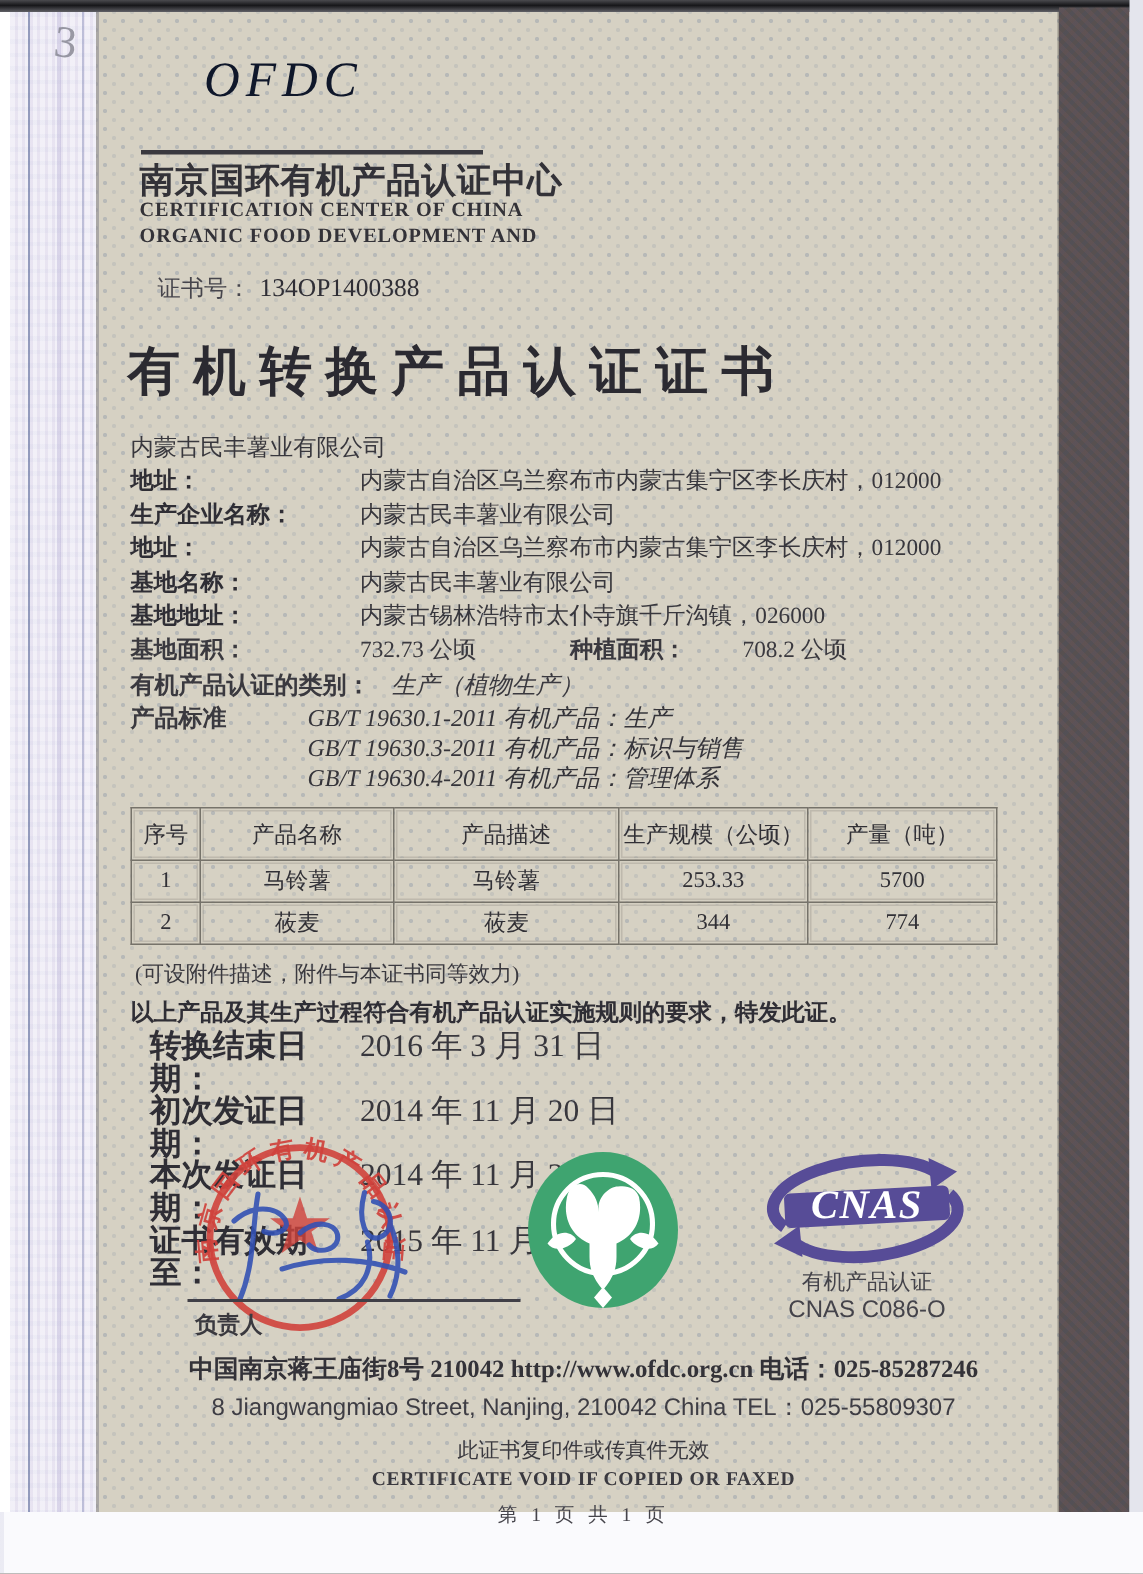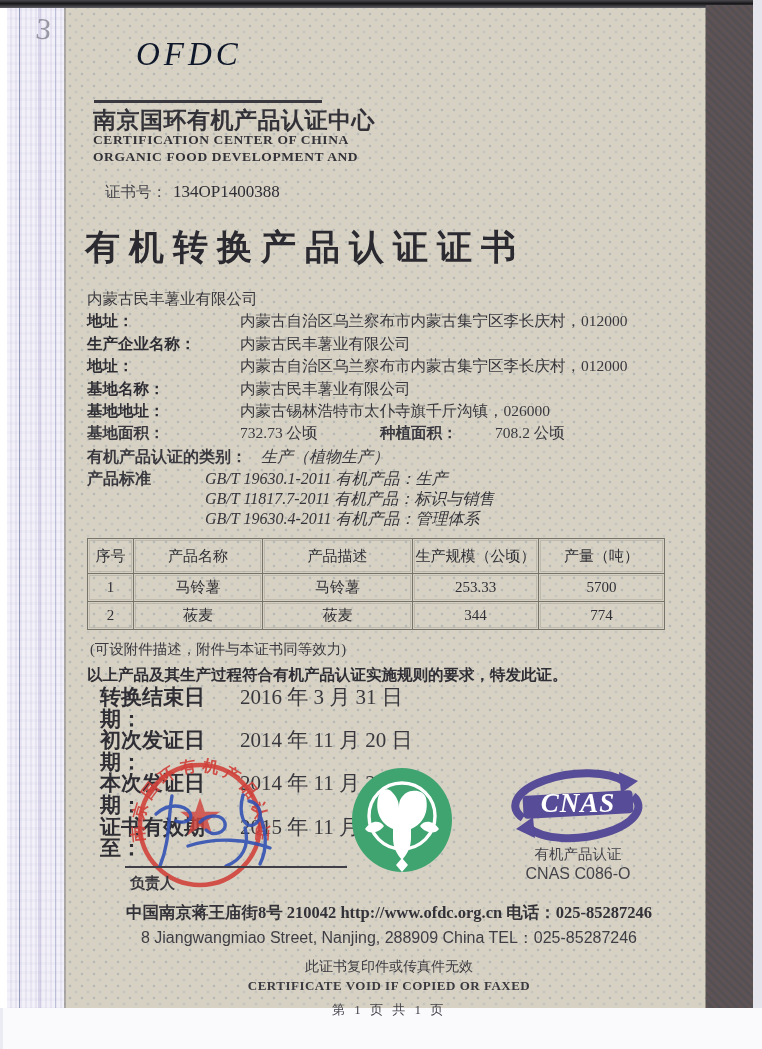--- a/index.html
+++ b/index.html
@@ -150,21 +150,21 @@
     <span class="v2">708.2 公顷</span>
   </div>
 
   <div class="category">
     <span class="clabel">有机产品认证的类别：</span>
     <span class="cvalue">生产（植物生产）</span>
   </div>
 
   <div class="std-label">产品标准</div>
   <div class="std-item" style="top:469px">GB/T 19630.1-2011 有机产品：生产</div>
-  <div class="std-item" style="top:489px">GB/T 11817.7-2011 有机产品：标识与销售</div>
+  <div class="std-item" style="top:489px">GB/T 19630.3-2011 有机产品：标识与销售</div>
   <div class="std-item" style="top:509px">GB/T 19630.4-2011 有机产品：管理体系</div>
 
   <table class="products">
     <colgroup>
       <col style="width:46px">
         <col style="width:129px">
         <col style="width:150px">
       <col style="width:126px">
         <col style="width:126px">
     </colgroup>
@@ -261,19 +261,19 @@
     <rect x="12" y="27" width="110" height="23" rx="4" fill="#574c97" transform="rotate(-3 67 38)"></rect>
     <text x="67" y="46" text-anchor="middle" font-size="27" font-style="italic" font-weight="bold" fill="#ffffff" letter-spacing="1">CNAS</text>
   </svg>
   <div class="cnas-text">
     <div class="cnas-line1">有机产品认证</div>
     <div class="cnas-line2">CNAS C086-O</div>
   </div>
 
   <div class="footer">
     <div class="addr-cn">中国南京蒋王庙街8号 210042  http://www.ofdc.org.cn  电话：025-85287246</div>
-    <div class="addr-en">8 Jiangwangmiao Street, Nanjing, 288909 China  TEL：025-85287246</div>
+    <div class="addr-en">8 Jiangwangmiao Street, Nanjing, 210042 China  TEL：025-55809307</div>
     <div class="void-cn">此证书复印件或传真件无效</div>
     <div class="void-en">CERTIFICATE VOID IF COPIED OR FAXED</div>
     <div class="page-no">第 1 页 共 1 页</div>
   </div>
 
 </div>
 
 </body></html>

